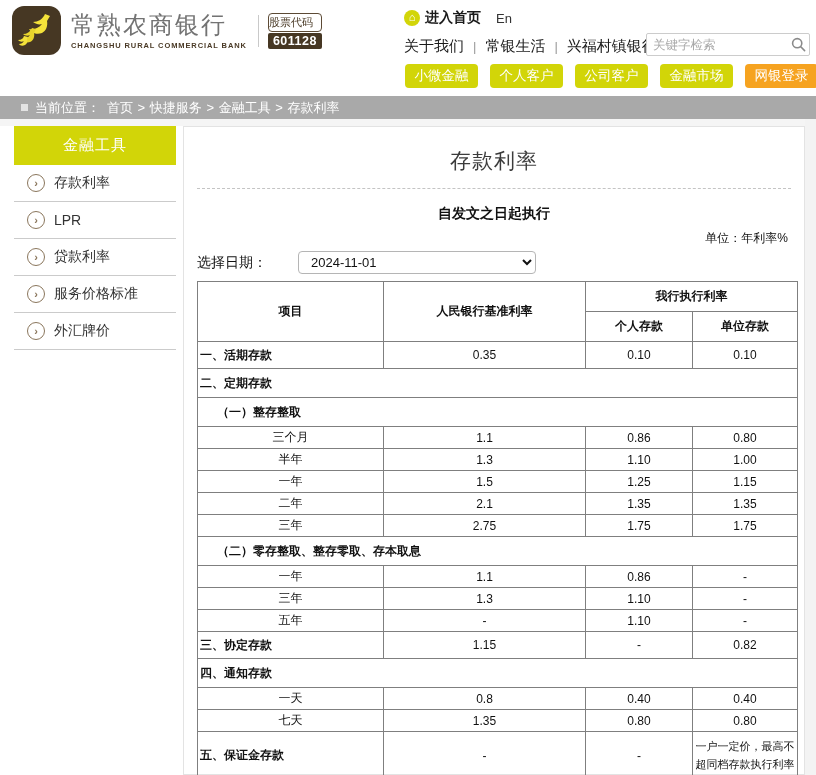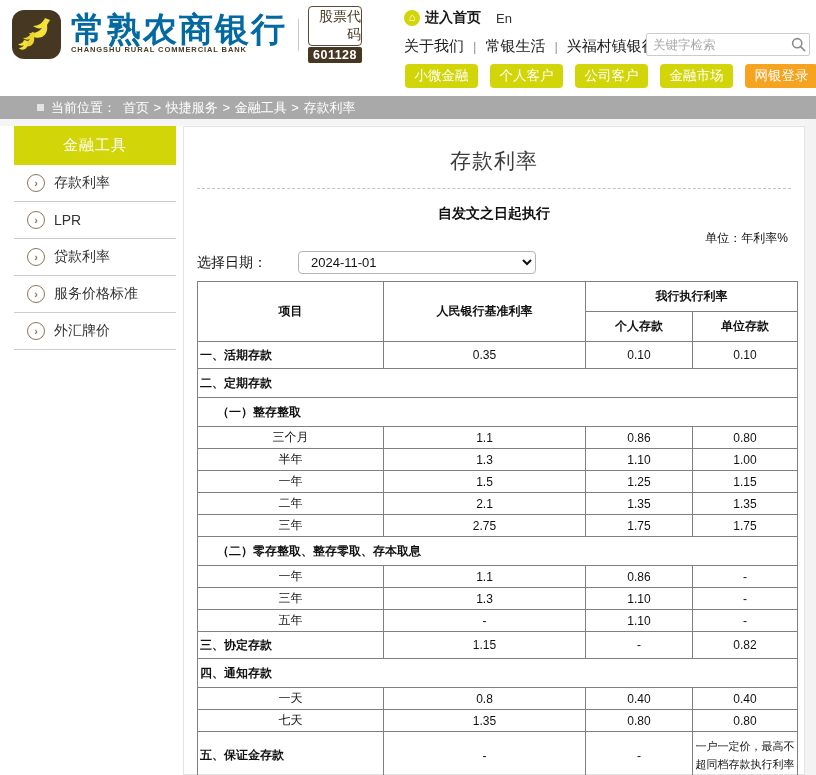--- a/index.html
+++ b/index.html
@@ -7,25 +7,25 @@
     width:816px;height:775px;position:relative;overflow:hidden;
     background:#ffffff;
     font-family:"Liberation Sans","DejaVu Sans",sans-serif;
     -webkit-font-smoothing:antialiased;
   }
   
   .header{position:absolute;top:0;left:0;width:816px;height:96px;background:#fff;}
   .logo-area{position:absolute;left:12px;top:6px;display:flex;align-items:center;cursor:pointer;}
   .logo-square{width:49px;height:49px;flex:0 0 auto;}
   .brand-text{margin-left:10px;}
-  .brand-cn{font-size:34px;font-weight:bold;color:#0369a1;letter-spacing:2px;line-height:28px;white-space:nowrap;}
+  .brand-cn{font-size:24px;font-weight:normal;color:#737373;letter-spacing:2px;line-height:28px;white-space:nowrap;}
   .brand-en{font-size:7.5px;color:#4a3a26;letter-spacing:0.9px;margin-top:2px;font-weight:bold;white-space:nowrap;}
   .divider-v{width:1px;height:32px;background:#c9c9c9;margin:0 9px 0 11px;}
   .stock-badge{display:flex;flex-direction:column;width:54px;}
-  .stock-top{border:1px solid #5c4a35;border-radius:4px;font-size:14px;color:#4a3a26;text-align:right;padding:1px 0;background:#fff;}
+  .stock-top{border:1px solid #5c4a35;border-radius:4px;font-size:11px;color:#4a3a26;text-align:left;padding:1px 0;background:#fff;}
   .stock-code{background:#463723;color:#fff;font-size:12.5px;font-weight:bold;text-align:center;border-radius:2px;margin-top:1px;padding:1px 0;letter-spacing:0.5px;}
 
   .top-nav{position:absolute;left:404px;top:9px;display:flex;align-items:center;font-size:13px;color:#333;white-space:nowrap;}
   .home-link{display:flex;align-items:center;gap:5px;font-weight:bold;font-size:14px;color:#1a1a1a;cursor:pointer;margin-right:15px;}
   .home-icon{width:16px;height:16px;border-radius:50%;background:#d2d508;color:#fff;font-size:11px;line-height:15px;text-align:center;display:inline-block;}
   .top-link{color:#333;cursor:pointer;margin-right:14px;text-decoration:none;}
   .lang{display:flex;align-items:center;gap:5px;color:#333;}
   .lang span{cursor:pointer;}
 
   .about-nav{position:absolute;left:404px;top:37px;display:flex;align-items:center;gap:9px;font-size:15px;color:#1a1a1a;white-space:nowrap;}
@@ -36,21 +36,21 @@
   .search-box input{border:none;outline:none;flex:1;min-width:0;font-size:12.5px;padding:0 6px;color:#333;background:transparent;font-family:inherit;}
   .search-box input::placeholder{color:#a9a9a9;}
   .search-btn{width:22px;height:21px;display:flex;align-items:center;justify-content:center;cursor:pointer;flex:0 0 auto;}
 
   .quick-buttons{position:absolute;left:405px;top:64px;display:flex;gap:12px;}
   .qbtn{width:73px;height:24px;border:none;border-radius:4px;color:#fff;font-size:13.5px;cursor:pointer;font-family:inherit;padding:0;line-height:24px;text-align:center;}
   .qbtn.green{background:#d2d508;}
   .qbtn.orange{background:#f6a320;}
 
   
-  .breadcrumb{position:absolute;top:96px;left:0;width:816px;height:23px;background:#a9a9a9;color:#fff;font-size:13px;display:flex;align-items:center;padding-left:37px;box-sizing:border-box;gap:7px;white-space:nowrap;}
+  .breadcrumb{position:absolute;top:96px;left:0;width:816px;height:23px;background:#a9a9a9;color:#fff;font-size:13px;display:flex;align-items:center;padding-left:21px;box-sizing:border-box;gap:7px;white-space:nowrap;}
   .crumb-square{width:7px;height:7px;background:#e3e3e3;display:inline-block;flex:0 0 auto;}
   .crumb-item{cursor:pointer;}
   .crumb-sep{margin:0 1px;}
 
   .band{position:absolute;top:119px;left:0;width:816px;height:7px;background:#f5f5f5;}
   .right-strip{position:absolute;top:119px;right:0;width:11px;height:656px;background:#f3f3f3;}
 
   
   .sidebar{position:absolute;left:14px;top:126px;width:162px;background:#fff;}
   .sidebar-title{height:39px;background:#d2d508;color:#fff;font-size:15px;display:flex;align-items:center;justify-content:center;letter-spacing:1px;}

